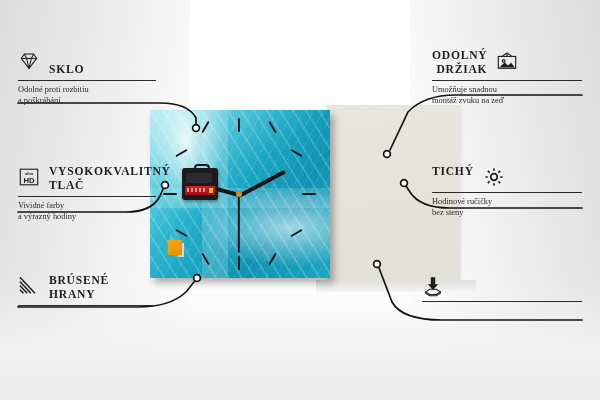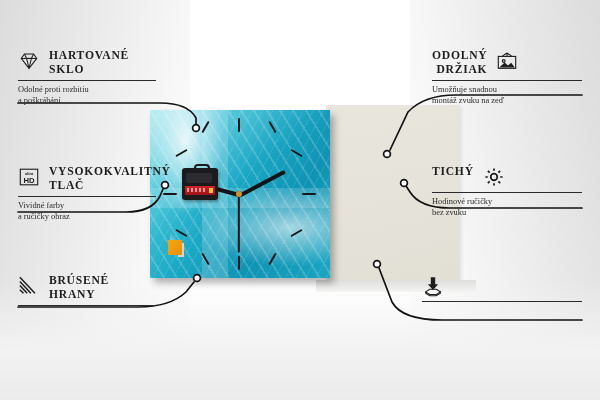--- a/index.html
+++ b/index.html
@@ -169,21 +169,21 @@
       <span class="ico">
         <svg width="22" height="22" viewBox="0 0 24 24" fill="none" stroke="#1d1d1d" stroke-width="1.1">
           <path d="M3.5 9.2 L12 20 L20.5 9.2 L17 4.4 L7 4.4 Z"></path>
           <path d="M3.5 9.2 H20.5"></path>
             <path d="M7 4.4 L9.4 9.2 L12 20"></path>
           <path d="M17 4.4 L14.6 9.2 L12 20"></path>
             <path d="M9.4 9.2 H14.6"></path>
         </svg>
       </span>
       <span class="ttl">
-        <span>HARTOVANÉ</span><br>
+        <br>
         <span>SKLO</span>
       </span>
     </div>
     <div class="rule" style="width:138px;"></div>
     <div class="desc">
       <span>Odolné proti rozbitiu</span><br>
       <span>a poškrábání</span>
     </div>
   </div>
 
@@ -197,21 +197,21 @@
         </svg>
       </span>
       <span class="ttl">
         <span>VYSOKOKVALITNÝ</span><br>
         <span>TLAČ</span>
       </span>
     </div>
     <div class="rule" style="width:138px;"></div>
     <div class="desc">
       <span>Vividné farby</span><br>
-      <span>a ručičky obraz</span>
+      <span>a výrazný hodiny</span>
     </div>
   </div>
 
   <div class="feat left" style="left:18px;top:274px;width:150px;">
     <div class="row">
       <span class="ico">
         <svg width="22" height="22" viewBox="0 0 24 24" stroke="#1d1d1d" stroke-width="1.6" fill="none">
           <path d="M2 7 L14 20"></path>
             <path d="M2 11.5 L10 20"></path>
           <path d="M2 16 L6 20"></path>
@@ -260,21 +260,21 @@
           <circle cx="12" cy="12" r="3.6"></circle>
           <path d="M12 2.6 v2.6 M12 18.8 v2.6 M2.6 12 h2.6 M18.8 12 h2.6
                    M5.3 5.3 l1.9 1.9 M16.8 16.8 l1.9 1.9
                    M18.7 5.3 l-1.9 1.9 M7.2 16.8 l-1.9 1.9"></path>
         </svg>
       </span>
     </div>
     <div class="rule" style="width:150px;"></div>
     <div class="desc">
       <span>Hodinové ručičky</span><br>
-      <span>bez zvuku</span>
+      <span>bez steny</span>
     </div>
   </div>
 
   <div class="feat right" style="left:422px;top:274px;width:160px;">
     <div class="row">
       <span class="ico">
         <svg width="22" height="22" viewBox="0 0 24 24" fill="none" stroke="#1d1d1d" stroke-width="1.2">
           <path d="M9.6 2.5 h4.8 v7.6 h3.2 L12 16.4 L6.4 10.1 h3.2 Z" fill="#1d1d1d" stroke="none"></path>
           <path d="M4 18.4 L8.4 15.6 h7.2 L20 18.4 L15.6 21.2 H8.4 Z"></path>
           <path d="M4 18.4 v1.5 L8.4 22.6 h7.2 L20 19.9 v-1.5"></path>

